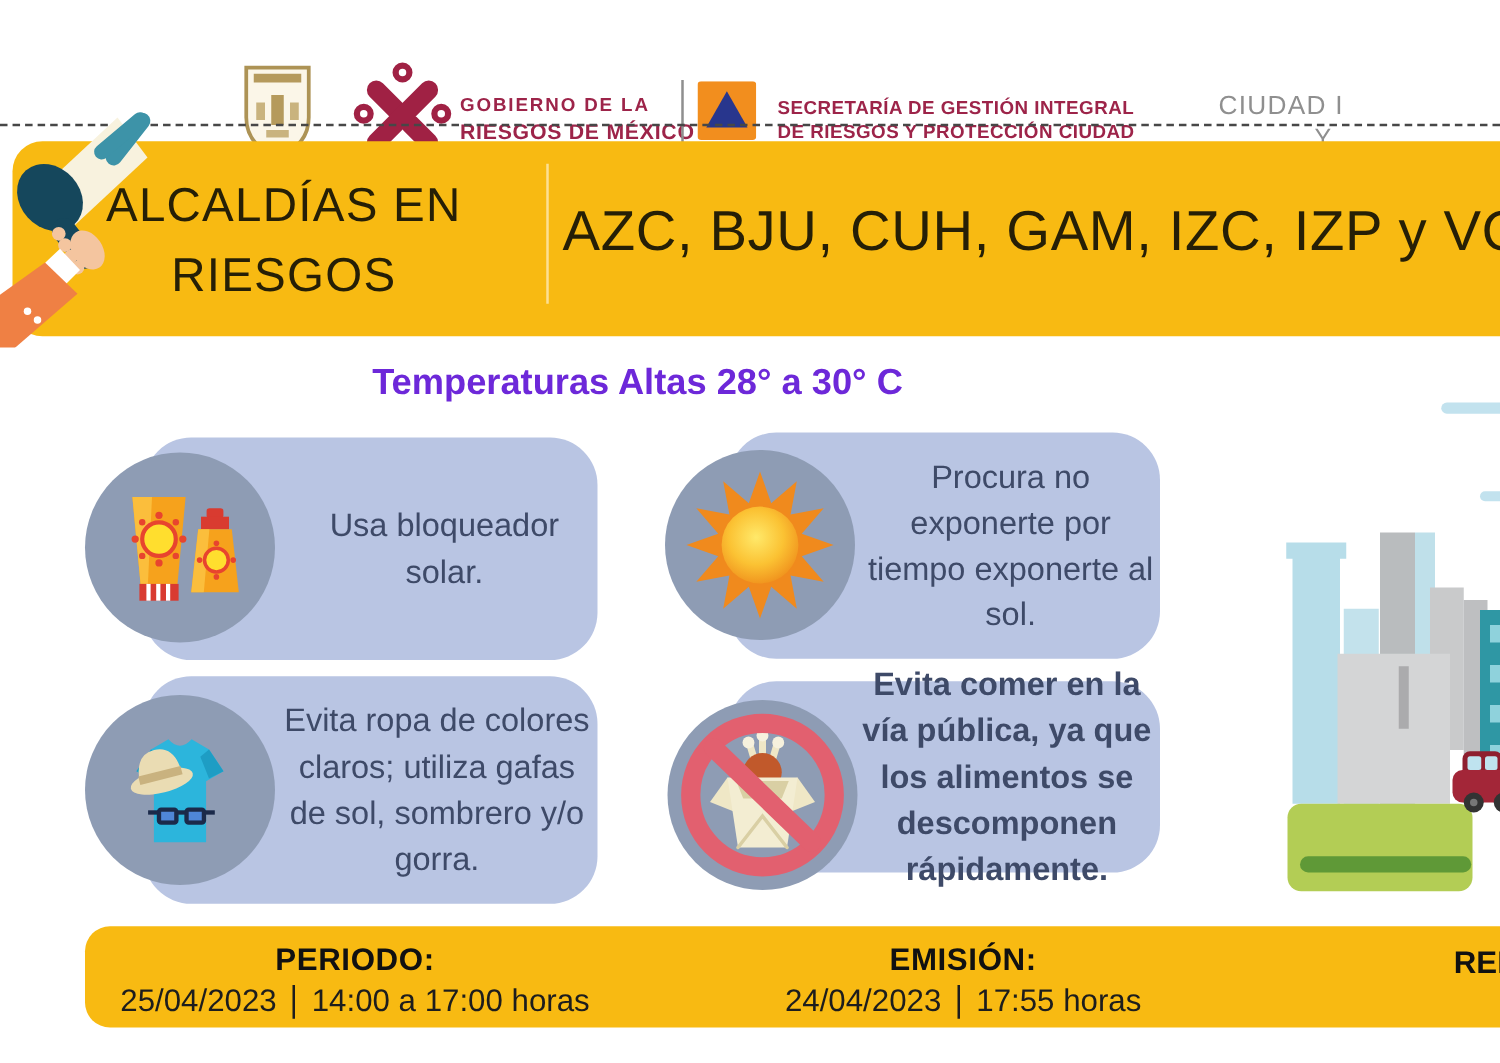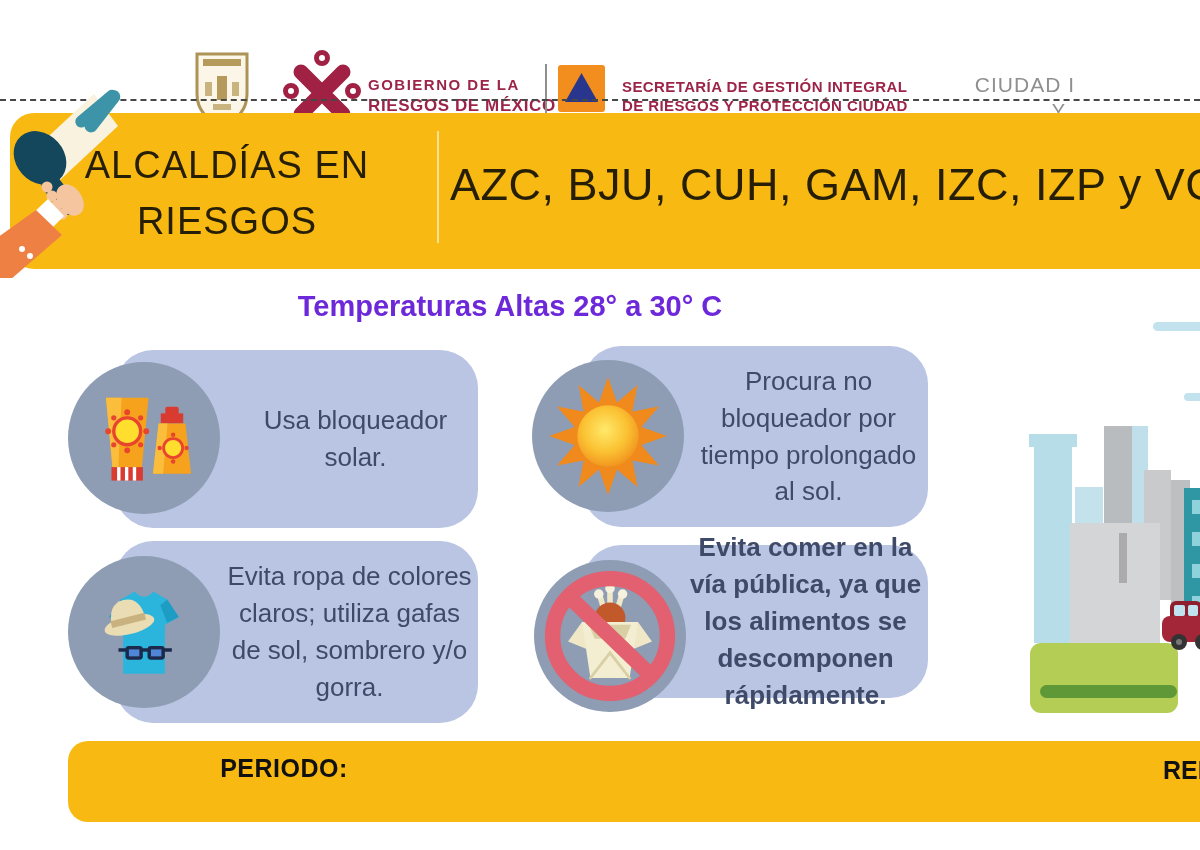--- a/index.html
+++ b/index.html
@@ -177,21 +177,21 @@
     <g fill="#E8442E">
       <circle cx="76" cy="47" r="2"></circle>
         <circle cx="76" cy="71" r="2"></circle>
       <circle cx="64" cy="59" r="2"></circle>
         <circle cx="88" cy="59" r="2"></circle>
     </g>
   </svg>
 </div>
 
 <div class="abs card card2">
-  <p>Procura no bloqueador por tiempo prolongado al sol.</p>
+  <p>Procura no exponerte por tiempo exponerte al sol.</p>
 </div>
 <div class="abs icon-circle circ2">
   <svg width="128" height="128" viewBox="0 0 100 100">
     <defs>
       <radialGradient id="sg" cx="45%" cy="40%" r="65%">
         <stop offset="0%" stop-color="#FFE96A"></stop>
         <stop offset="55%" stop-color="#FBC233"></stop>
         <stop offset="100%" stop-color="#EF8E1B"></stop>
       </radialGradient>
     </defs>
@@ -280,15 +280,28 @@
     <circle cx="159" cy="332" r="8" fill="#333333"></circle>
       <circle cx="159" cy="332" r="3" fill="#777777"></circle>
     <circle cx="183" cy="332" r="8" fill="#333333"></circle>
       <circle cx="183" cy="332" r="3" fill="#777777"></circle>
   </g>
 </svg>
 
 <div class="abs footer">
   <div class="f-col f-periodo">
     <div class="lbl">PERIODO:</div>
+    <div class="f-val">
+      <span>25/04/2023</span>
+      <span class="vbar"></span>
+      <span>14:00 a 17:00 horas</span>
+    </div>
+  </div>
+  <div class="f-col f-emision">
+    <div class="lbl">EMISIÓN:</div>
+    <div class="f-val">
+      <span>24/04/2023</span>
+      <span class="vbar"></span>
+      <span>17:55 horas</span>
+    </div>
   </div>
   <div class="f-rep">REP</div>
 </div>
 
 </body></html>

